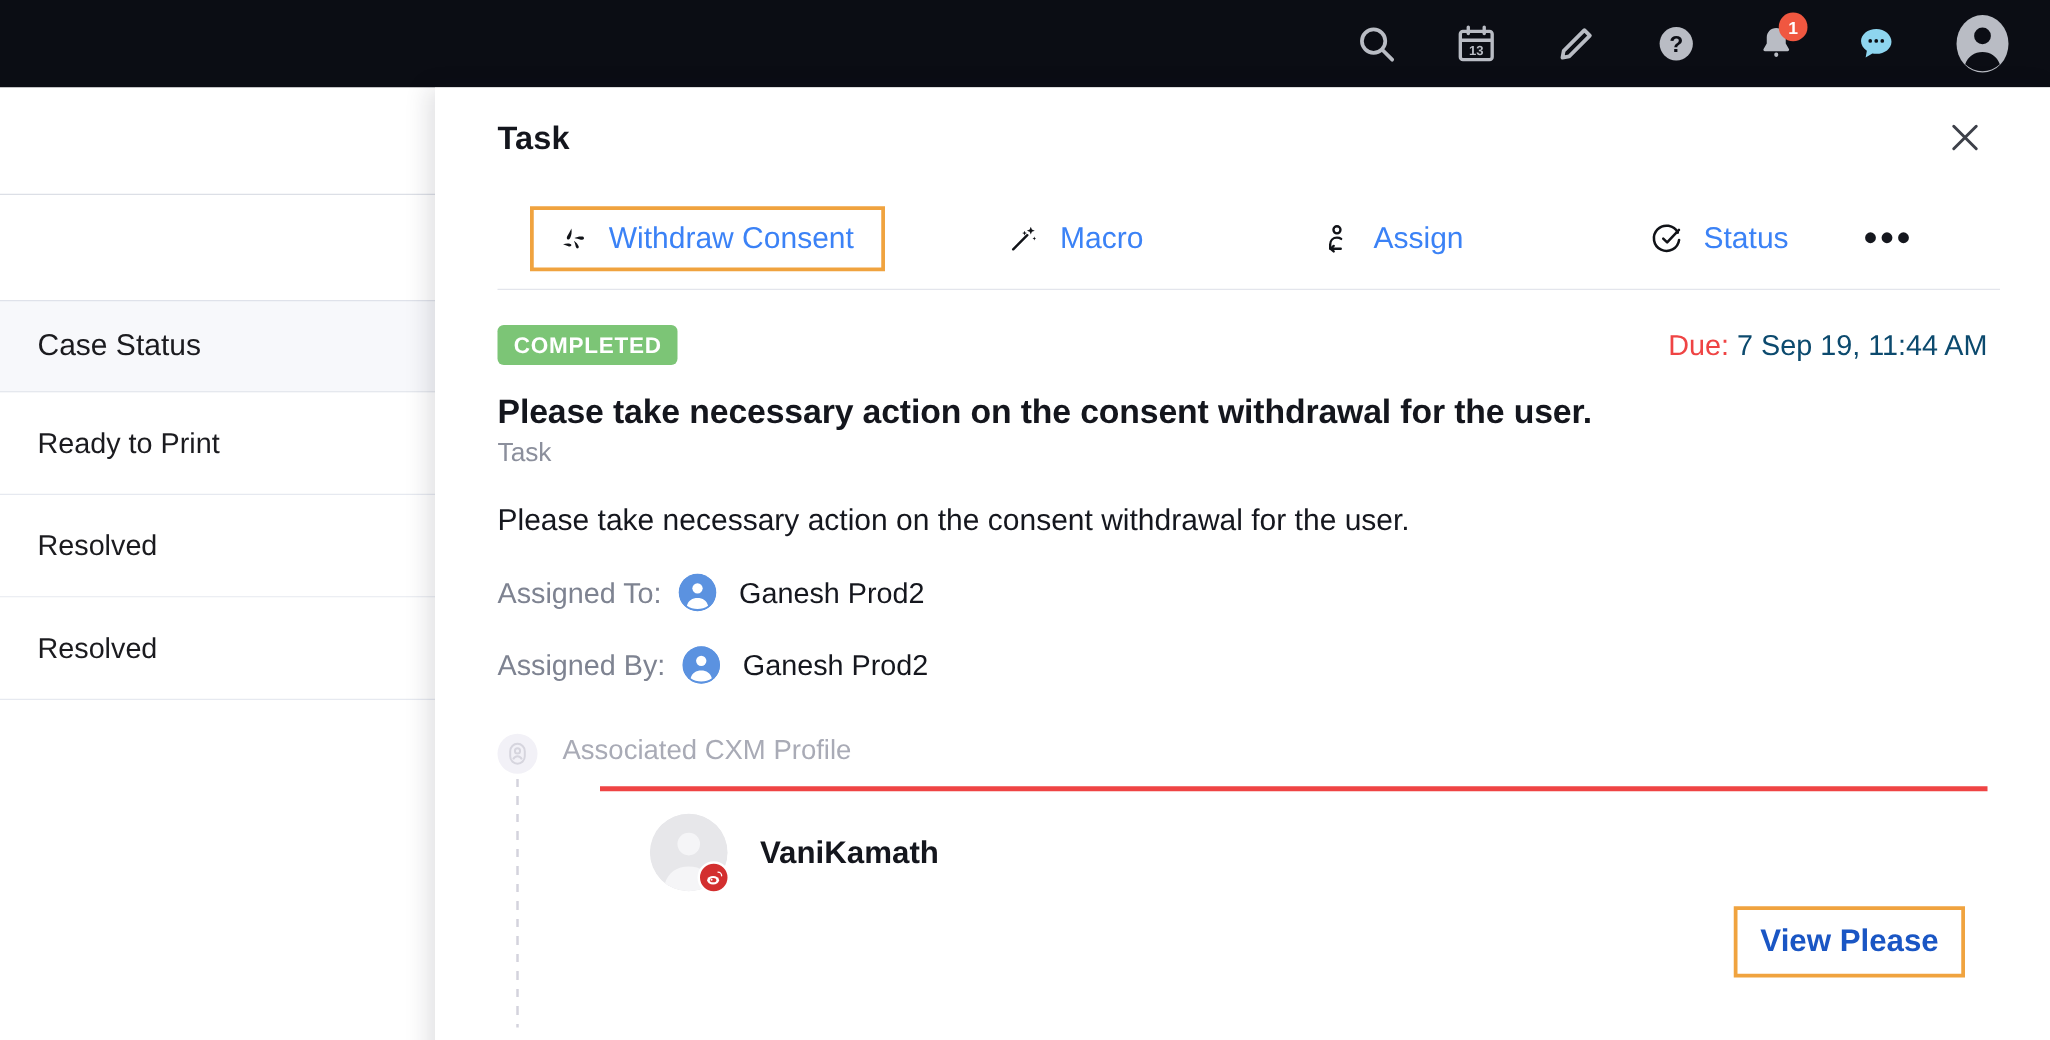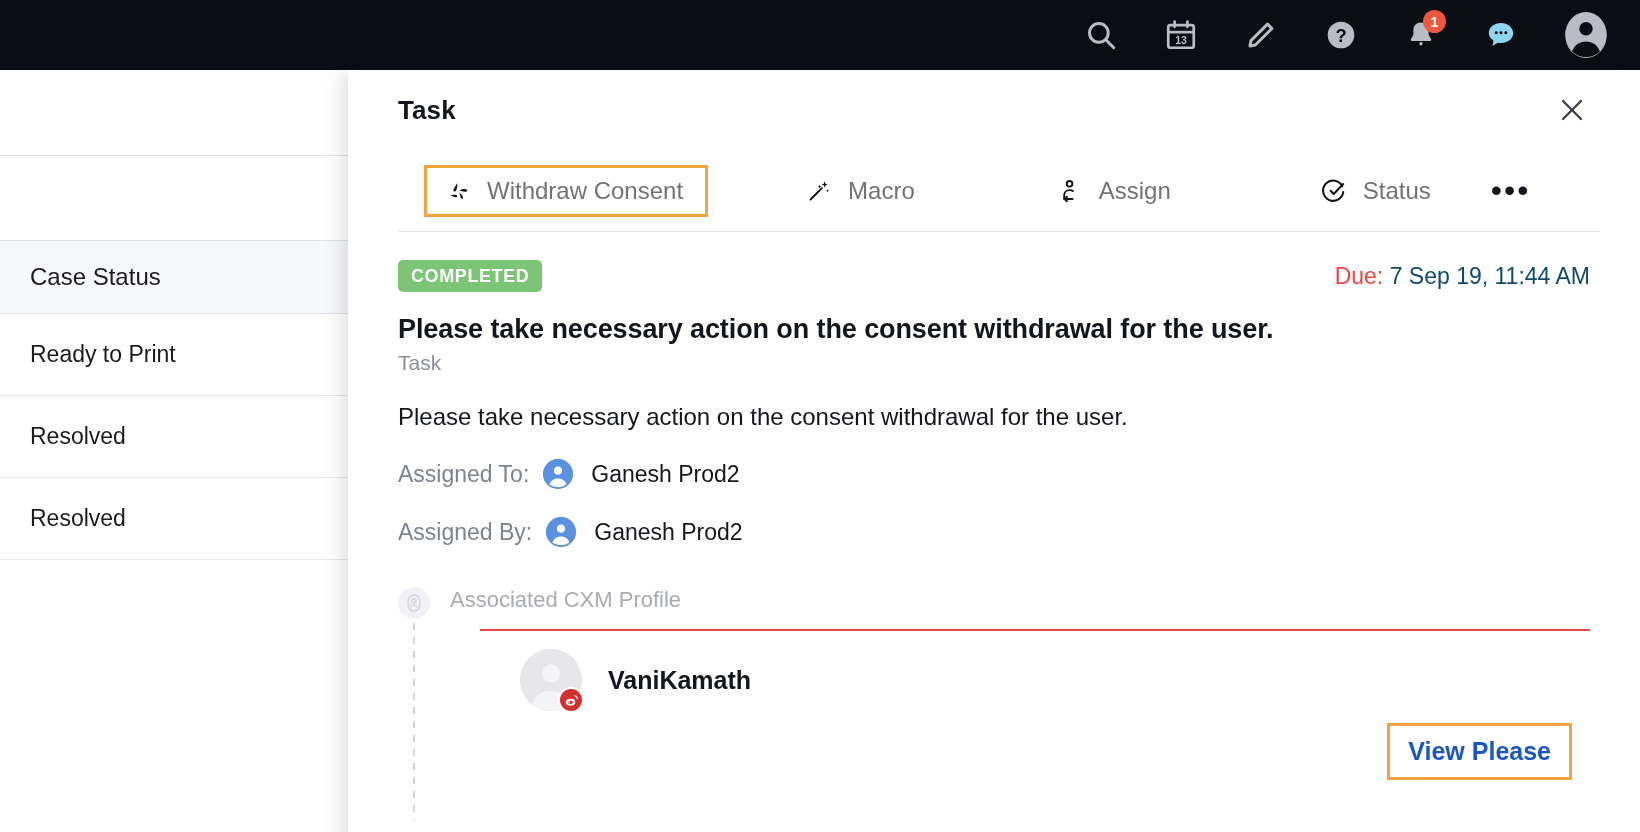--- a/index.html
+++ b/index.html
@@ -146,21 +146,21 @@
     left: 50px; right: 40px;
     bottom: 0;
     height: 1px;
     background: #e3e5ec;
   }
   .tb-item {
     display: flex;
     align-items: center;
     gap: 14px;
     font-size: 24px;
-    color: #737373;
+    color: #3b82f6;
     cursor: pointer;
     white-space: nowrap;
   }
   .tb-icon { display: flex; align-items: center; justify-content: center; width: 30px; }
   .tb-hl {
     border: 3px solid #f0a33f;
     padding: 9px 22px 9px 16px;
     margin-left: 26px;
     background: #ffffff;
   }
@@ -256,21 +256,21 @@
     width: 2px;
     background: repeating-linear-gradient(to bottom, #d4d3dd 0 7px, transparent 7px 14px);
   }
   #cxm-label {
     font-size: 22px;
     color: #a9abb6;
   }
   #cxm-card {
     margin-top: 16px;
     margin-left: 30px;
-    border-top: 2px solid #ef4444;
+    border-top: 4px solid #ef4444;
     padding-top: 18px;
   }
   #cxm-person {
     display: flex;
     align-items: center;
     padding-left: 40px;
   }
   #cxm-avatar-wrap { position: relative; width: 62px; height: 62px; }
   #cxm-avatar {
     width: 62px; height: 62px;

